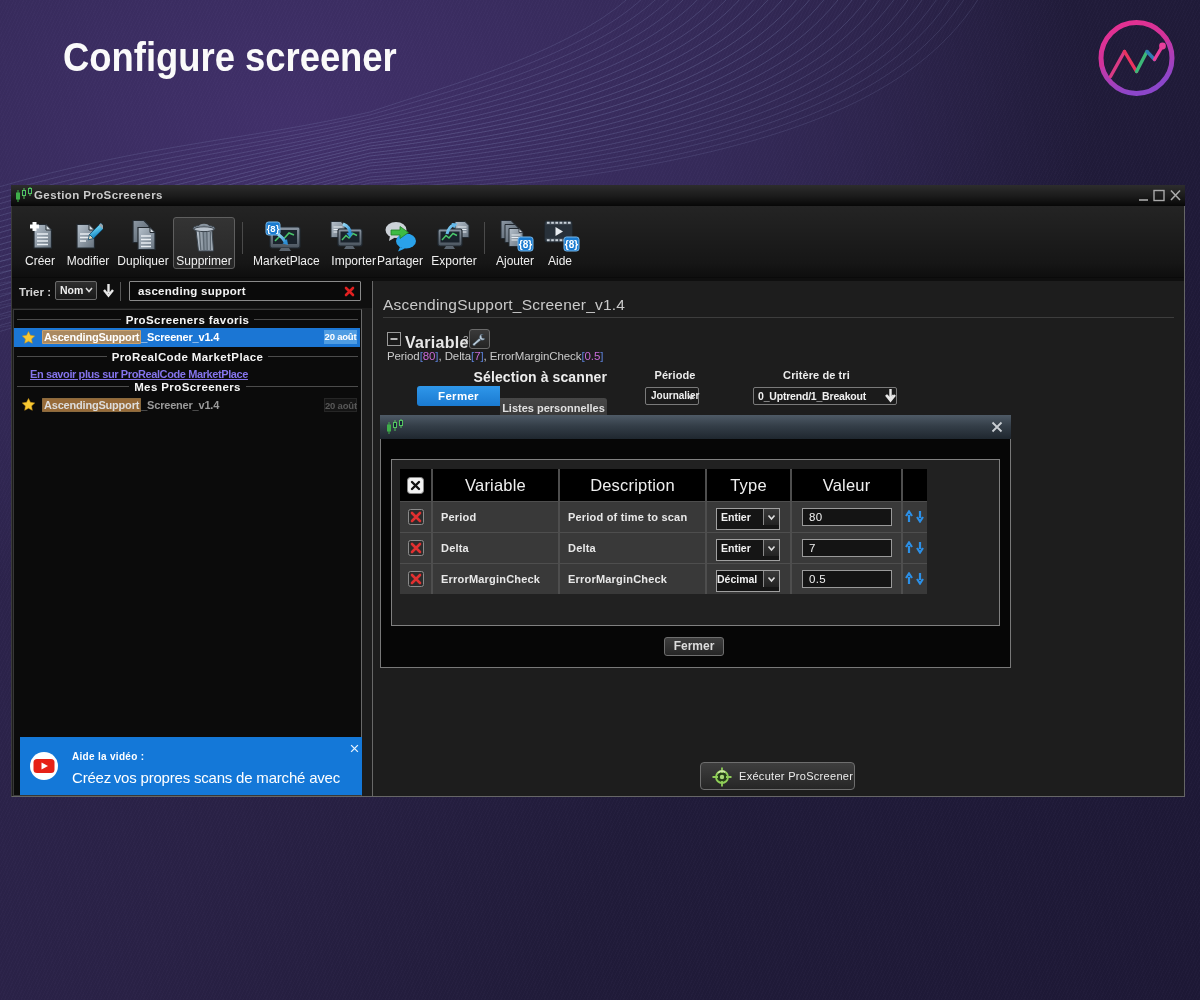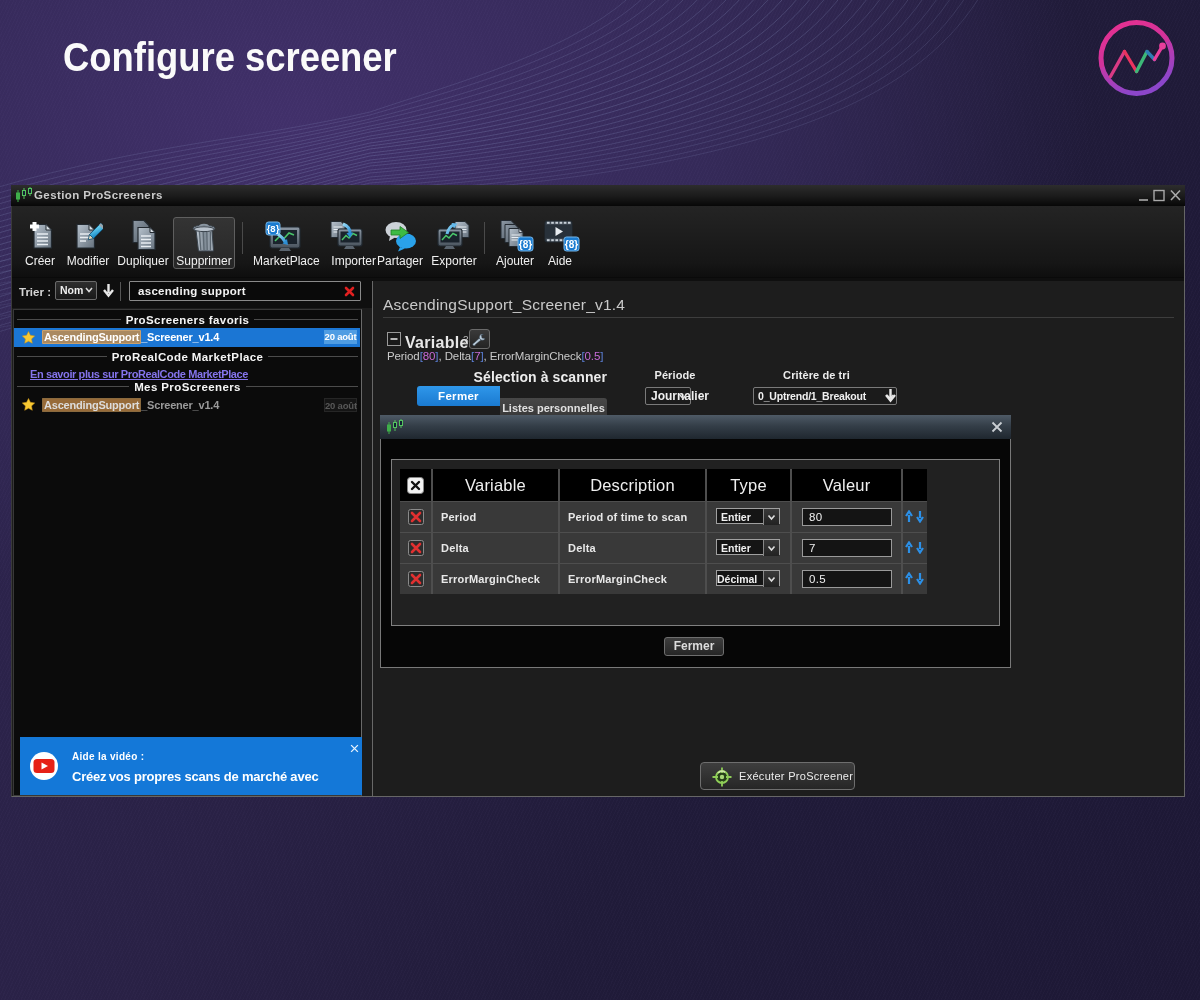--- a/index.html
+++ b/index.html
@@ -29,21 +29,21 @@
 .tanbox{background:rgba(190,140,80,0.88);border:1px solid #caa06c;border-radius:1px;padding:0 1px;}
 
 #rightpanel{position:absolute;left:372px;top:281px;width:812px;height:515px;background:#1d1d1d;border-left:1px solid #686868;box-sizing:border-box;}
 
 #modal{position:absolute;left:380px;top:415px;width:631px;height:253px;background:#060606;border:1px solid #787878;border-top:none;box-sizing:border-box;}
 #modalbar{position:absolute;left:380px;top:415px;width:631px;height:24px;background:linear-gradient(180deg,#4e5a66 0%,#343e48 45%,#1f272f 100%);box-sizing:border-box;}
 #innerpanel{position:absolute;left:391px;top:459px;width:609px;height:167px;background:#212121;border:1px solid #808080;box-sizing:border-box;}
 .th{position:absolute;background:#000;color:#efefef;font-size:16.5px;text-align:center;height:32px;line-height:32px;letter-spacing:0.2px;}
 .row{position:absolute;background:#393939;height:30px;}
 .cellb{position:absolute;white-space:nowrap;font-size:11px;font-weight:bold;color:#e8e8e8;letter-spacing:0.2px;}
-.ddl{position:absolute;white-space:nowrap;height:16px;background:#151515;border:1px solid #a0a0a0;box-sizing:border-box;color:#f0f0f0;font-size:10.5px;font-weight:bold;}
+.ddl{position:absolute;white-space:nowrap;height:22px;background:#151515;border:1px solid #a0a0a0;box-sizing:border-box;color:#f0f0f0;font-size:10.5px;font-weight:bold;}
 .inp{position:absolute;height:18px;background:#141414;border:1px solid #9a9a9a;box-sizing:border-box;color:#f0f0f0;font-size:11.5px;line-height:16px;padding-left:6px;letter-spacing:0.3px;}
 
 .gbtn{position:absolute;white-space:nowrap;background:linear-gradient(180deg,#3e3e3e,#262626);border:1px solid #6e6e6e;border-radius:3px;box-sizing:border-box;color:#dcdcdc;font-size:12px;font-weight:bold;text-align:center;}
 </style></head>
 <body>
 <div id="stage">
 
 <svg class="abs" style="left:0;top:0" width="1200" height="1000" viewBox="0 0 1200 1000" fill="none">
 <g stroke="#a9bce8" fill="none" stroke-width="1">
         <path d="M-5,188 C 150,143 250,140 370,112 C 452,84 582,50 642,-15" stroke-opacity="0.143"></path>
@@ -331,40 +331,40 @@
 <div class="abs" style="left:20px;top:737px;width:342px;height:58px;background:#1478d8;"></div>
 <svg class="abs" style="left:350px;top:744px" width="9" height="9" viewBox="0 0 12 12">
       <path d="M1.5,1.5 L10.5,10.5 M10.5,1.5 L1.5,10.5" stroke="#e8f2fc" stroke-width="1.8" fill="none"></path>
     </svg>
 <svg class="abs" style="left:30px;top:752px" width="28" height="28" viewBox="0 0 28 28">
 <circle cx="14" cy="14" r="14" fill="#fff"></circle>
 <rect x="3.5" y="7" width="21" height="14" rx="3.5" fill="#e62117"></rect>
 <path d="M11.5,10.5 l6.5,3.5 l-6.5,3.5 z" fill="#fff"></path>
 </svg>
 <div class="abs" style="left:72px;top:751px;font-size:10px;font-weight:bold;color:#fff;letter-spacing:0.3px;">Aide la vidéo :</div>
-<div class="abs" style="left:72px;top:769px;font-size:13px;font-weight:bold;color:#fff;letter-spacing:-0.2px;">Créez vos propres scans de marché avec</div>
+<div class="abs" style="left:72px;top:769px;font-size:15px;font-weight:normal;color:#fff;letter-spacing:-0.2px;">Créez vos propres scans de marché avec</div>
 <div id="rightpanel"></div>
 <div class="abs" style="left:383px;top:296px;font-size:15.5px;color:#c9c9c9;letter-spacing:0.2px;">AscendingSupport_Screener_v1.4</div>
 <div class="abs" style="left:383px;top:317px;width:791px;height:1px;background:#3d3d3d;"></div>
 <svg class="abs" style="left:387px;top:332px" width="14" height="14" viewBox="0 0 14 14">
       <rect x="0.5" y="0.5" width="13" height="13" fill="#1a1a1a" stroke="#9a9a9a"></rect>
       <path d="M3.5,7 h7" stroke="#e0e0e0" stroke-width="1.6"></path>
     </svg>
 <div class="abs" style="left:405px;top:334px;font-size:16px;font-weight:bold;color:#e8e8e8;letter-spacing:0.3px;">Variables</div>
 <div class="abs" style="left:463px;top:335px;font-size:10px;color:#c0c0c0;">3</div>
 <div class="abs" style="left:469px;top:329px;width:21px;height:20px;background:linear-gradient(180deg,#3a3a3a,#242424);border:1px solid #6a6a6a;border-radius:3px;box-sizing:border-box;"></div>
 <svg class="abs" style="left:472px;top:332px" width="14" height="14" viewBox="0 0 14 14">
       <path d="M11.5,2.5 a3,3 0 1 0 1.5,4 l-3,-0.5 l-0.5,-3 z M9,8 L3.5,12.5 a1.4,1.4 0 1 1 -1.5,-1.5 L7.5,6" fill="#b9cad8" stroke="#2a3a48" stroke-width="0.5"></path>
     </svg>
 <div class="abs" style="left:387px;top:350px;font-size:11.5px;color:#c9c9c9;letter-spacing:-0.1px;">Period<span style="color:#5b7fd6">[</span><span style="color:#c76bd8">80</span><span style="color:#5b7fd6">]</span>, Delta<span style="color:#5b7fd6">[</span><span style="color:#c76bd8">7</span><span style="color:#5b7fd6">]</span>, ErrorMarginCheck<span style="color:#5b7fd6">[</span><span style="color:#c76bd8">0.5</span><span style="color:#5b7fd6">]</span></div>
 <div class="abs" style="left:417px;top:369px;width:190px;text-align:right;font-size:14px;font-weight:bold;color:#ececec;letter-spacing:0.1px;">Sélection à scanner</div>
 <div class="abs" style="left:417px;top:386px;width:83px;height:20px;background:linear-gradient(180deg,#2f97ea,#1a7ad0);border-radius:3px 0 0 3px;color:#fff;font-size:11.5px;font-weight:bold;text-align:center;line-height:20px;letter-spacing:0.3px;">Fermer</div>
 <div class="abs" style="left:500px;top:386px;width:107px;height:20px;background:linear-gradient(180deg,#474747,#383838);border-radius:0 3px 3px 0;color:#e0e0e0;font-size:11.5px;font-weight:bold;text-align:center;line-height:20px;letter-spacing:0px;white-space:nowrap;font-size:11px;margin-top:12px;">Listes personnelles</div>
 <div class="abs" style="left:630px;top:369px;width:90px;text-align:center;font-size:11px;font-weight:bold;color:#ececec;letter-spacing:0.1px;">Période</div>
-<div class="abs" style="left:645px;top:387px;width:46px;height:18px;background:#1b1b1b;border:1px solid #7a7a7a;border-radius:2px;box-sizing:border-box;color:#f0f0f0;font-size:12px;font-weight:bold;line-height:16px;padding-left:5px;letter-spacing:0;">Journalier<svg style="position:absolute;right:3px;top:6px" width="8" height="6" viewBox="0 0 8 6">
+<div class="abs" style="left:645px;top:387px;width:54px;height:18px;background:#1b1b1b;border:1px solid #7a7a7a;border-radius:2px;box-sizing:border-box;color:#f0f0f0;font-size:10px;font-weight:bold;line-height:16px;padding-left:5px;letter-spacing:0;">Journalier<svg style="position:absolute;right:3px;top:6px" width="8" height="6" viewBox="0 0 8 6">
         <path d="M1,1 L4,4.5 L7,1" stroke="#ddd" stroke-width="1.5" fill="none"></path>
       </svg></div>
 <div class="abs" style="left:753px;top:369px;width:127px;text-align:center;font-size:11px;font-weight:bold;color:#ececec;letter-spacing:0.1px;">Critère de tri</div>
 <div class="abs" style="left:753px;top:387px;width:144px;height:18px;background:#1b1b1b;border:1px solid #7a7a7a;border-radius:2px;box-sizing:border-box;color:#f0f0f0;font-size:10.5px;font-weight:bold;line-height:16px;padding-left:4px;letter-spacing:-0.2px;white-space:nowrap;">0_Uptrend/1_Breakout<svg style="position:absolute;right:2px;top:6px" width="8" height="6" viewBox="0 0 8 6">
         <path d="M1,1 L4,4.5 L7,1" stroke="#ddd" stroke-width="1.5" fill="none"></path>
       </svg></div>
 <svg class="abs" style="left:884px;top:388px" width="13" height="16" viewBox="0 0 13 16">
       <path d="M6.5,1 L6.5,10 M2,7 L6.5,12.5 L11,7" stroke="#e8e8e8" stroke-width="2.4" fill="none"></path>
     </svg>
 <div id="modal"></div>

